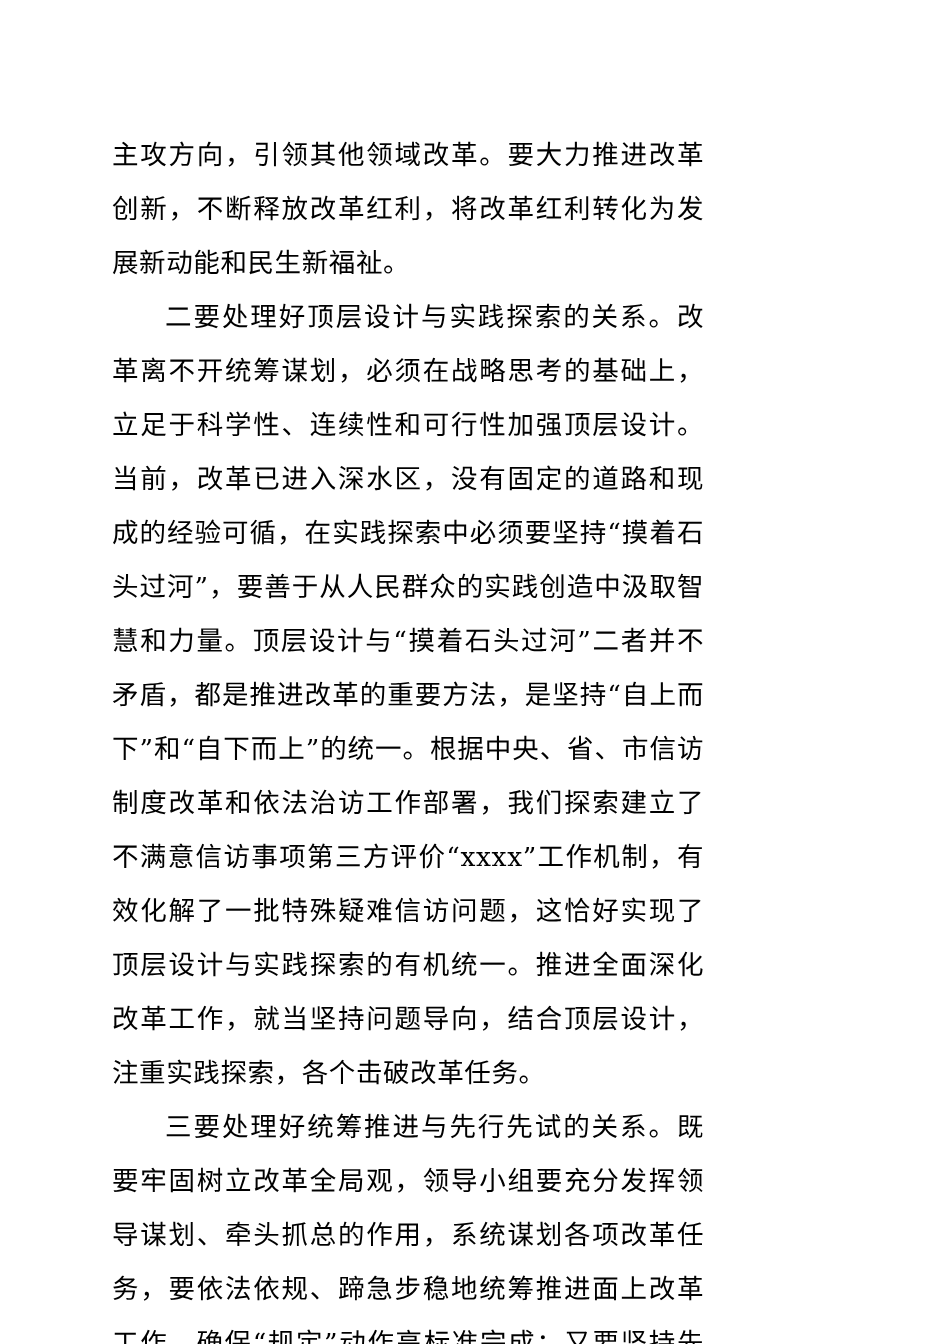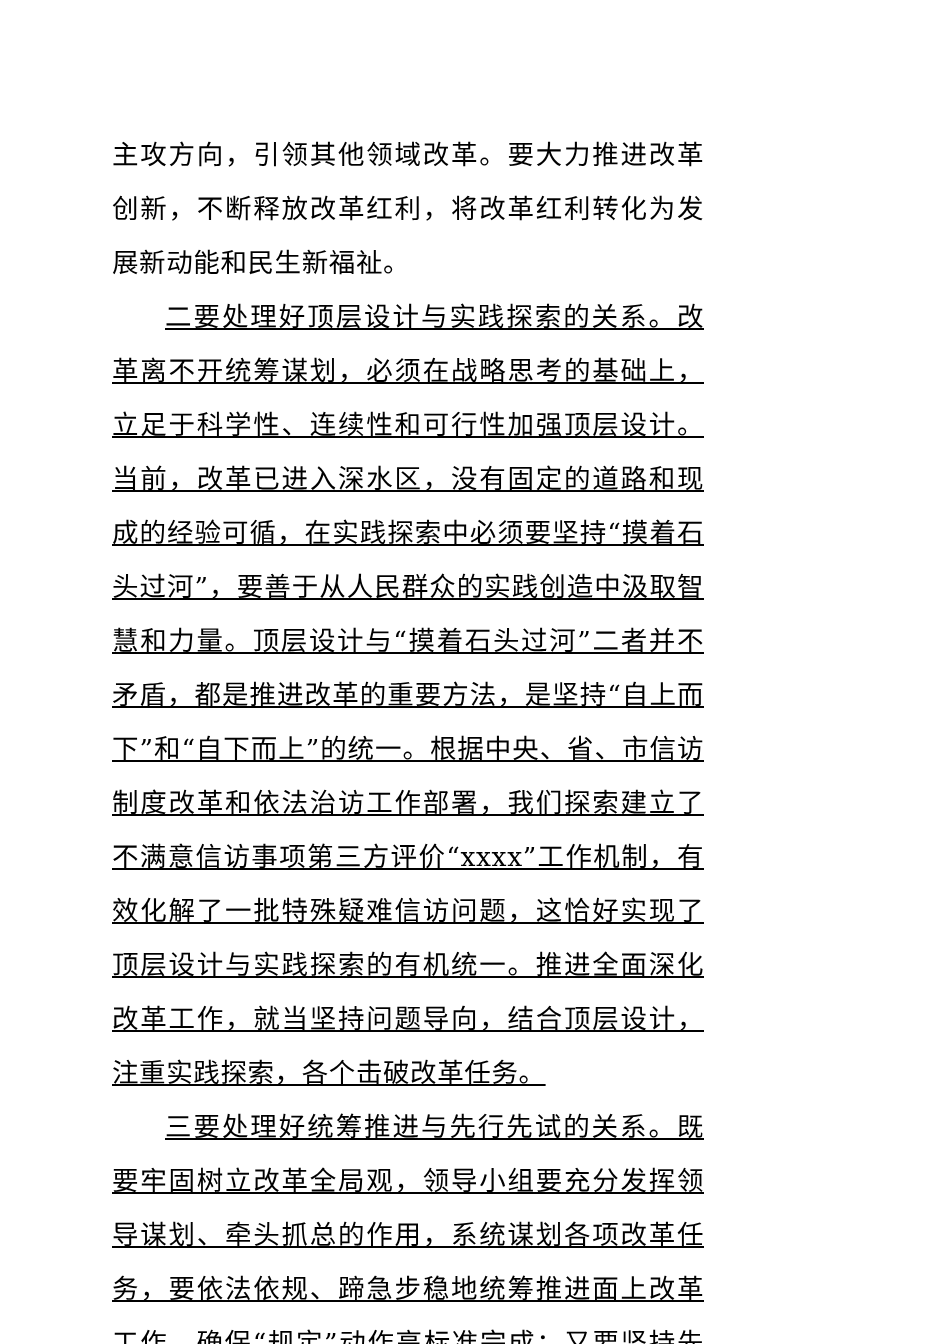--- a/index.html
+++ b/index.html
@@ -32,21 +32,20 @@
   }
   .para {
     margin: 0;
     text-indent: 0;
   }
   .para.indent {
     text-indent: 2em;
   }
   .para + .para {
     margin-top: 0;
-    text-decoration: underline;
   }
 </style>
 </head>
 <body>
 
 <div class="page">
   <div class="doc-body">
     <p class="para">主攻方向，引领其他领域改革。要大力推进改革创新，不断释放改革红利，将改革红利转化为发展新动能和民生新福祉。</p>
     <p class="para indent">二要处理好顶层设计与实践探索的关系。改革离不开统筹谋划，必须在战略思考的基础上，立足于科学性、连续性和可行性加强顶层设计。当前，改革已进入深水区，没有固定的道路和现成的经验可循，在实践探索中必须要坚持“摸着石头过河”，要善于从人民群众的实践创造中汲取智慧和力量。顶层设计与“摸着石头过河”二者并不矛盾，都是推进改革的重要方法，是坚持“自上而下”和“自下而上”的统一。根据中央、省、市信访制度改革和依法治访工作部署，我们探索建立了不满意信访事项第三方评价“xxxx”工作机制，有效化解了一批特殊疑难信访问题，这恰好实现了顶层设计与实践探索的有机统一。推进全面深化改革工作，就当坚持问题导向，结合顶层设计，注重实践探索，各个击破改革任务。</p>
     <p class="para indent">三要处理好统筹推进与先行先试的关系。既要牢固树立改革全局观，领导小组要充分发挥领导谋划、牵头抓总的作用，系统谋划各项改革任务，要依法依规、蹄急步稳地统筹推进面上改革工作，确保“规定”动作高标准完成；又要坚持先行先试，发挥好试点对全局性改革的示范、突破、带动作用，积极向上争取改革试点，大胆探索、稳妥推进，在深层次改革上争取主动、探索创新，比如土地管理制度改革、农村产权制度改革、金融改革等；对政府机构改革、行政审批制度改革等已有良好基础的领域，要持续深入推进改革；要创新思维深入推进</p>

